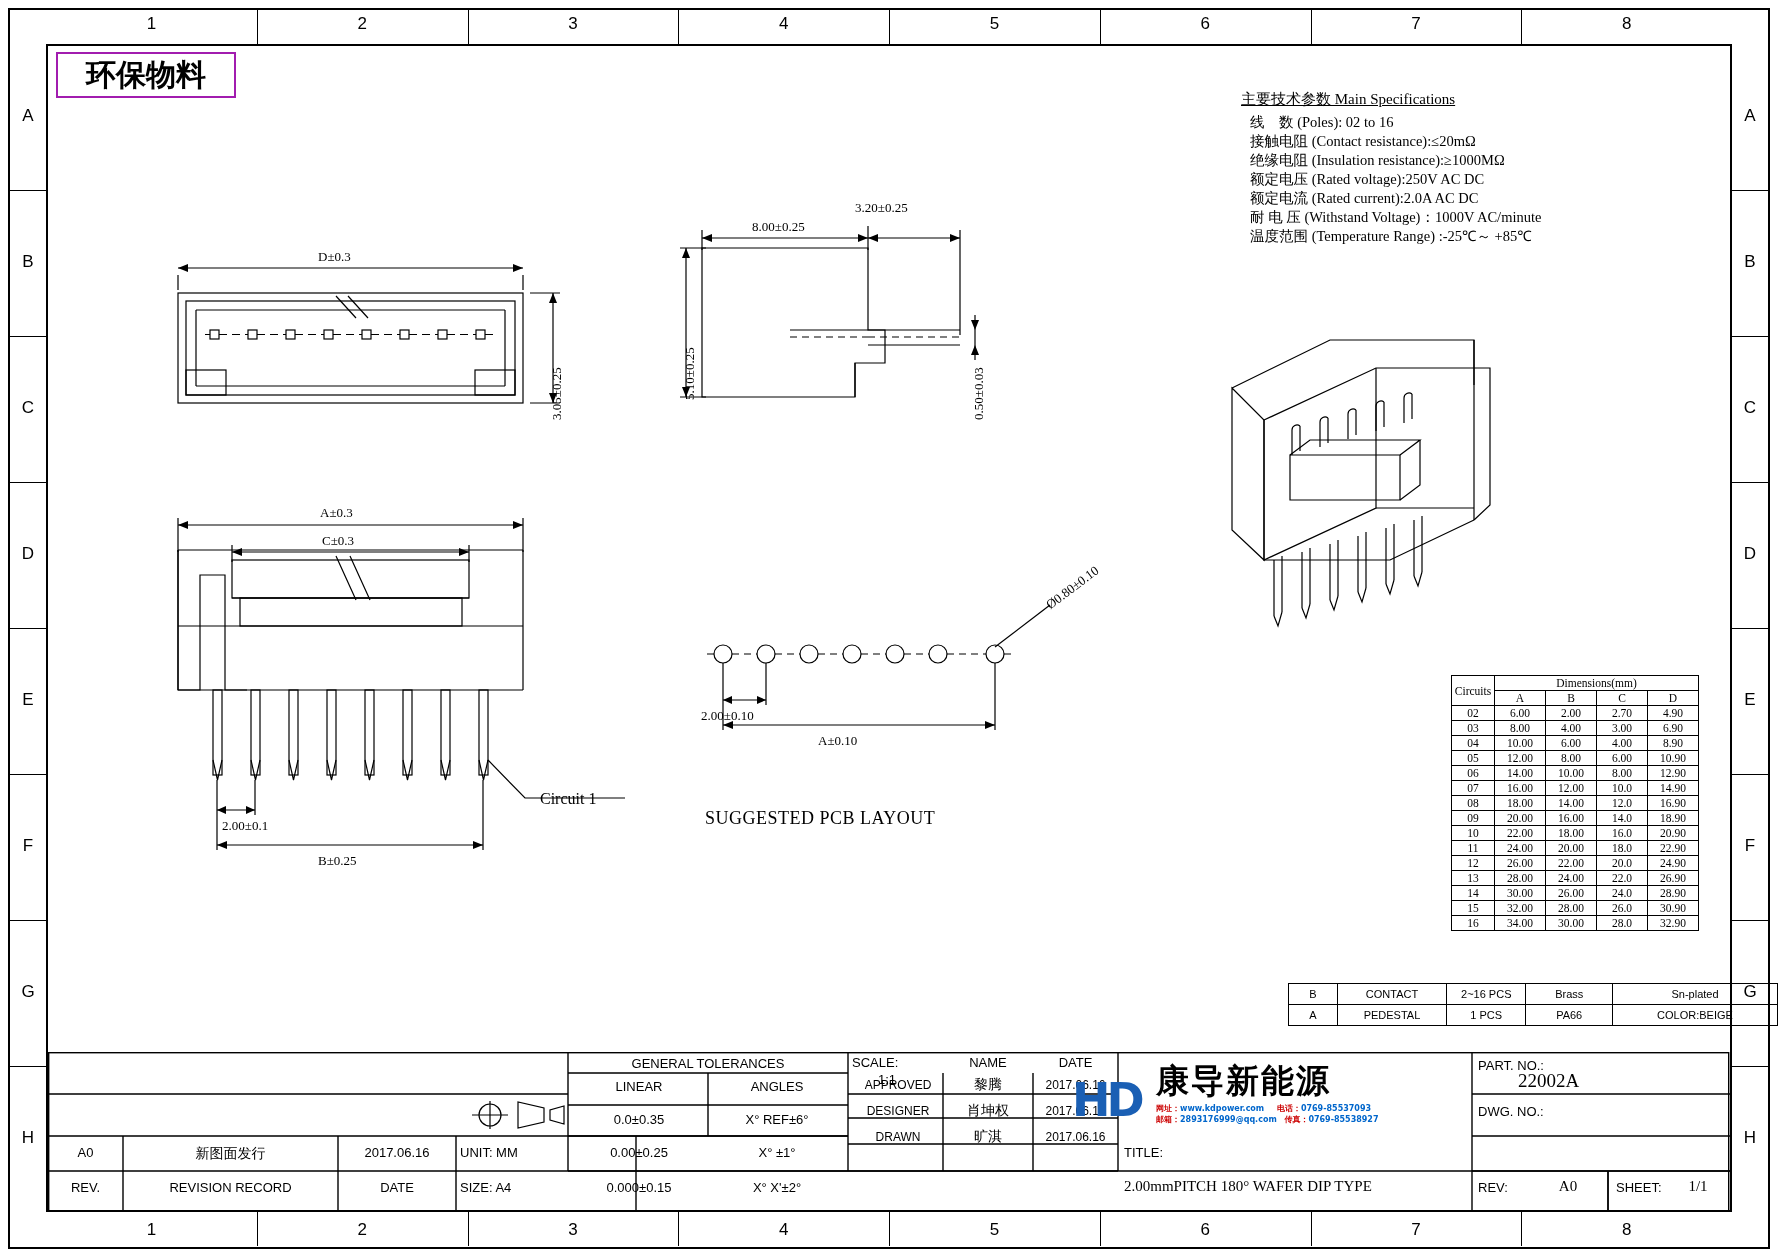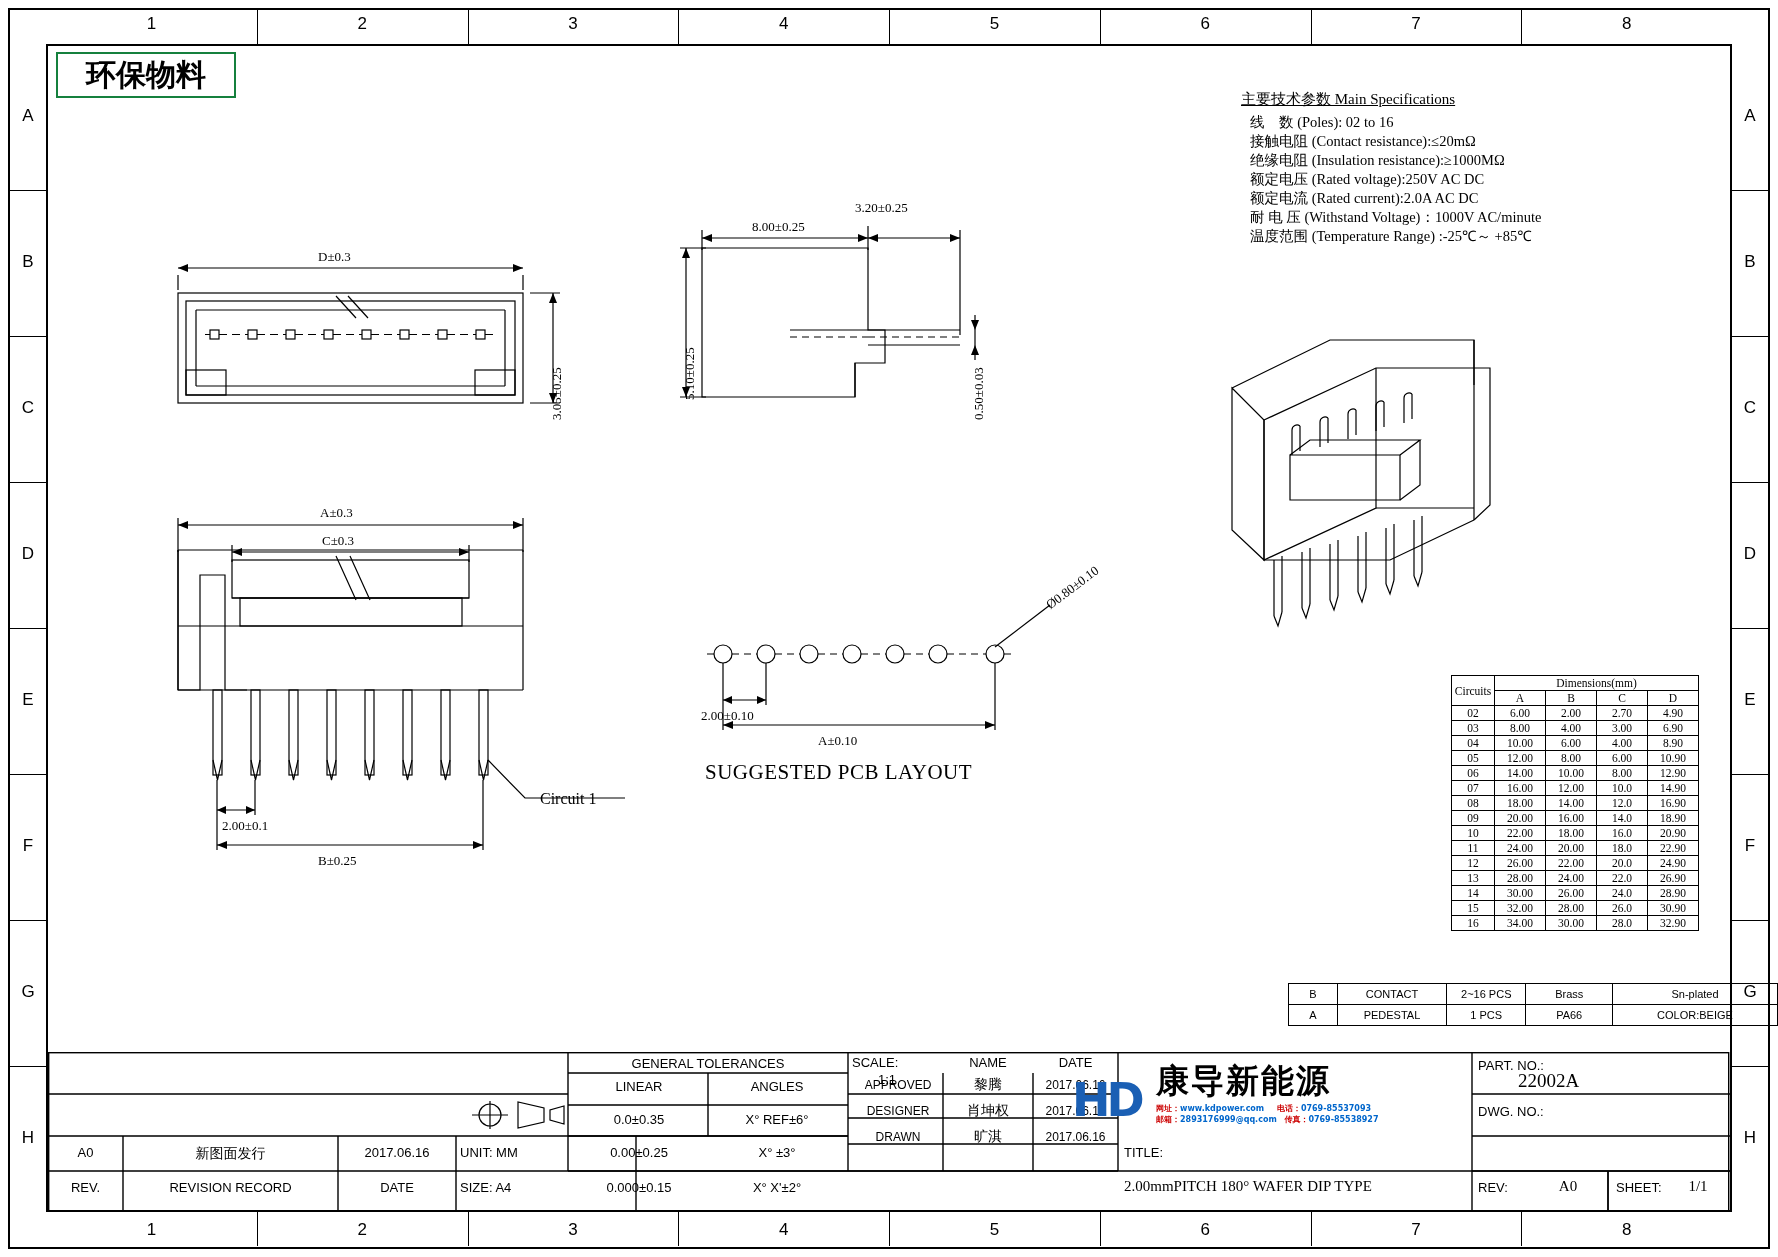--- a/index.html
+++ b/index.html
@@ -11,27 +11,27 @@
   #outer{position:absolute;left:8px;top:8px;width:1762px;height:1241px;border:2px solid #000;box-sizing:border-box;}
   #inner{position:absolute;left:46px;top:44px;width:1686px;height:1168px;border:2px solid #000;box-sizing:border-box;}
 
   .zone-col{position:absolute;text-align:center;font-size:17px;font-family:"Liberation Sans",sans-serif;}
   .zone-row{position:absolute;text-align:center;font-size:17px;font-family:"Liberation Sans",sans-serif;}
 
   
   .spec{position:absolute;font-size:14.5px;line-height:19.5px;white-space:pre;font-family:"Liberation Serif",serif;}
   .spec-title{position:absolute;font-size:15px;font-family:"Liberation Serif",serif;text-decoration:underline;}
 
-  .eco{position:absolute;left:56px;top:52px;width:180px;height:46px;border:2px solid #15803d;box-sizing:border-box;}
+  .eco{position:absolute;left:56px;top:52px;width:180px;height:46px;border:2px solid #a21caf;box-sizing:border-box;}
   .eco span{display:block;font-size:30px;font-weight:bold;text-align:center;line-height:42px;font-family:"DejaVu Sans",sans-serif;}
 
   .dim{position:absolute;font-size:13px;font-family:"Liberation Serif",serif;white-space:nowrap;}
   .dimv{position:absolute;font-size:13px;font-family:"Liberation Serif",serif;white-space:nowrap;transform-origin:0 0;transform:rotate(-90deg);}
   .lbl{position:absolute;font-size:16px;font-family:"Liberation Serif",serif;white-space:nowrap;}
-  .big{position:absolute;font-size:21px;font-family:"Liberation Serif",serif;white-space:nowrap;letter-spacing:.5px;}
+  .big{position:absolute;font-size:18px;font-family:"Liberation Serif",serif;white-space:nowrap;letter-spacing:.5px;margin-top:48px;}
 
   
   table{border-collapse:collapse;}
   #dimtable{position:absolute;left:1451px;top:675px;font-size:11.5px;font-family:"Liberation Serif",serif;}
   #dimtable td,#dimtable th{border:1px solid #000;text-align:center;padding:0 2px;height:14px;line-height:14px;font-weight:normal;}
   #dimtable td.c{width:38px;}
   #dimtable td.v{width:46px;}
 
   
   #bom{position:absolute;left:1288px;top:983px;font-size:11px;font-family:"Liberation Sans",sans-serif;}
@@ -498,21 +498,21 @@
         <div style="position: absolute; left: 75px; top: 128px; width: 215px; text-align: center; font-size: 13px; font-family: &quot;Liberation Sans&quot;, sans-serif; white-space: nowrap; overflow: visible;">REVISION RECORD</div>
         <div style="position: absolute; left: 290px; top: 128px; width: 118px; text-align: center; font-size: 13px; font-family: &quot;Liberation Sans&quot;, sans-serif; white-space: nowrap; overflow: visible;">DATE</div>
         <div style="position: absolute; left: 412px; top: 93px; width: 105px; text-align: left; font-size: 13px; font-family: &quot;Liberation Sans&quot;, sans-serif; white-space: nowrap; overflow: visible;">UNIT: MM</div>
         <div style="position: absolute; left: 412px; top: 128px; width: 105px; text-align: left; font-size: 13px; font-family: &quot;Liberation Sans&quot;, sans-serif; white-space: nowrap; overflow: visible;">SIZE: A4</div>
         <div style="position: absolute; left: 522px; top: 4px; width: 276px; text-align: center; font-size: 13px; font-family: &quot;Liberation Sans&quot;, sans-serif; white-space: nowrap; overflow: visible;">GENERAL TOLERANCES</div>
         <div style="position: absolute; left: 522px; top: 27px; width: 138px; text-align: center; font-size: 13px; font-family: &quot;Liberation Sans&quot;, sans-serif; white-space: nowrap; overflow: visible;">LINEAR</div>
         <div style="position: absolute; left: 660px; top: 27px; width: 138px; text-align: center; font-size: 13px; font-family: &quot;Liberation Sans&quot;, sans-serif; white-space: nowrap; overflow: visible;">ANGLES</div>
         <div style="position: absolute; left: 522px; top: 60px; width: 138px; text-align: center; font-size: 13px; font-family: &quot;Liberation Sans&quot;, sans-serif; white-space: nowrap; overflow: visible;">0.0±0.35</div>
         <div style="position: absolute; left: 660px; top: 60px; width: 138px; text-align: center; font-size: 13px; font-family: &quot;Liberation Sans&quot;, sans-serif; white-space: nowrap; overflow: visible;">X° REF±6°</div>
         <div style="position: absolute; left: 522px; top: 93px; width: 138px; text-align: center; font-size: 13px; font-family: &quot;Liberation Sans&quot;, sans-serif; white-space: nowrap; overflow: visible;">0.00±0.25</div>
-        <div style="position: absolute; left: 660px; top: 93px; width: 138px; text-align: center; font-size: 13px; font-family: &quot;Liberation Sans&quot;, sans-serif; white-space: nowrap; overflow: visible;">X° ±3°</div>
+        <div style="position: absolute; left: 660px; top: 93px; width: 138px; text-align: center; font-size: 13px; font-family: &quot;Liberation Sans&quot;, sans-serif; white-space: nowrap; overflow: visible;">X° ±1°</div>
         <div style="position: absolute; left: 522px; top: 128px; width: 138px; text-align: center; font-size: 13px; font-family: &quot;Liberation Sans&quot;, sans-serif; white-space: nowrap; overflow: visible;">0.000±0.15</div>
         <div style="position: absolute; left: 660px; top: 128px; width: 138px; text-align: center; font-size: 13px; font-family: &quot;Liberation Sans&quot;, sans-serif; white-space: nowrap; overflow: visible;">X° X'±2°</div>
         <div style="position: absolute; left: 804px; top: 3px; width: 90px; text-align: left; font-size: 13px; font-family: &quot;Liberation Sans&quot;, sans-serif; white-space: nowrap; overflow: visible;">SCALE:</div>
         <div style="position: absolute; left: 830px; top: 20px; width: 60px; text-align: left; font-size: 13px; font-family: &quot;Liberation Sans&quot;, sans-serif; white-space: nowrap; overflow: visible;">1:1</div>
         <div style="position: absolute; left: 895px; top: 3px; width: 90px; text-align: center; font-size: 13px; font-family: &quot;Liberation Sans&quot;, sans-serif; white-space: nowrap; overflow: visible;">NAME</div>
         <div style="position: absolute; left: 985px; top: 3px; width: 85px; text-align: center; font-size: 13px; font-family: &quot;Liberation Sans&quot;, sans-serif; white-space: nowrap; overflow: visible;">DATE</div>
         <div style="position: absolute; left: 804px; top: 26px; width: 92px; text-align: center; font-size: 12px; font-family: &quot;Liberation Sans&quot;, sans-serif; white-space: nowrap; overflow: visible;">APPROVED</div>
         <div style="position: absolute; left: 895px; top: 24px; width: 90px; text-align: center; font-size: 14px; font-family: &quot;DejaVu Sans&quot;, sans-serif; white-space: nowrap; overflow: visible;">黎腾</div>
         <div style="position: absolute; left: 985px; top: 26px; width: 85px; text-align: center; font-size: 12px; font-family: &quot;Liberation Sans&quot;, sans-serif; white-space: nowrap; overflow: visible;">2017.06.16</div>
         <div style="position: absolute; left: 804px; top: 52px; width: 92px; text-align: center; font-size: 12px; font-family: &quot;Liberation Sans&quot;, sans-serif; white-space: nowrap; overflow: visible;">DESIGNER</div>

